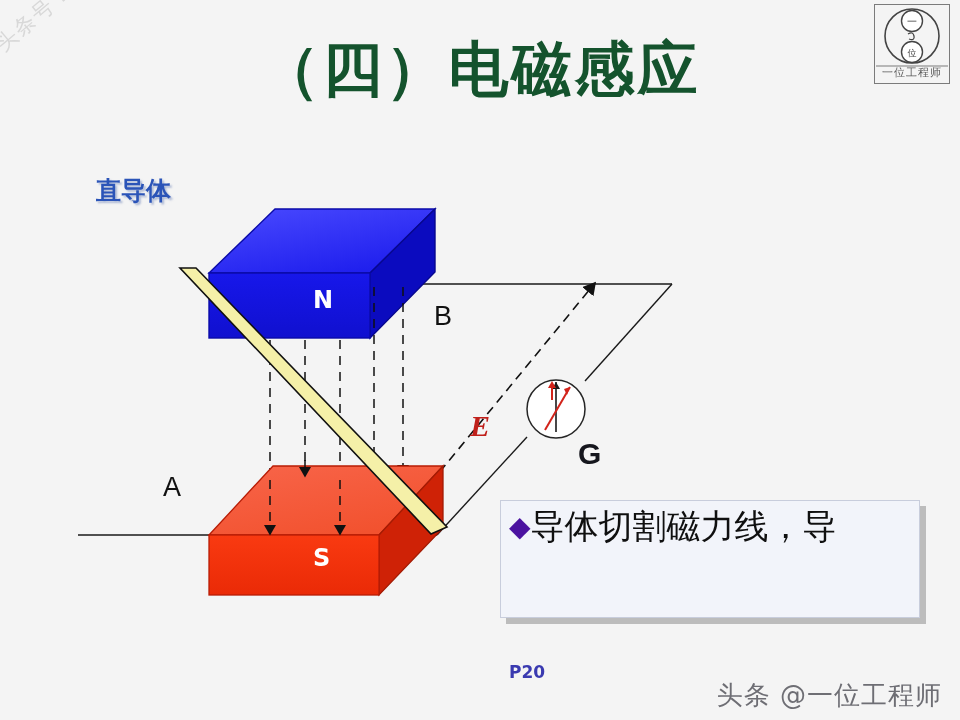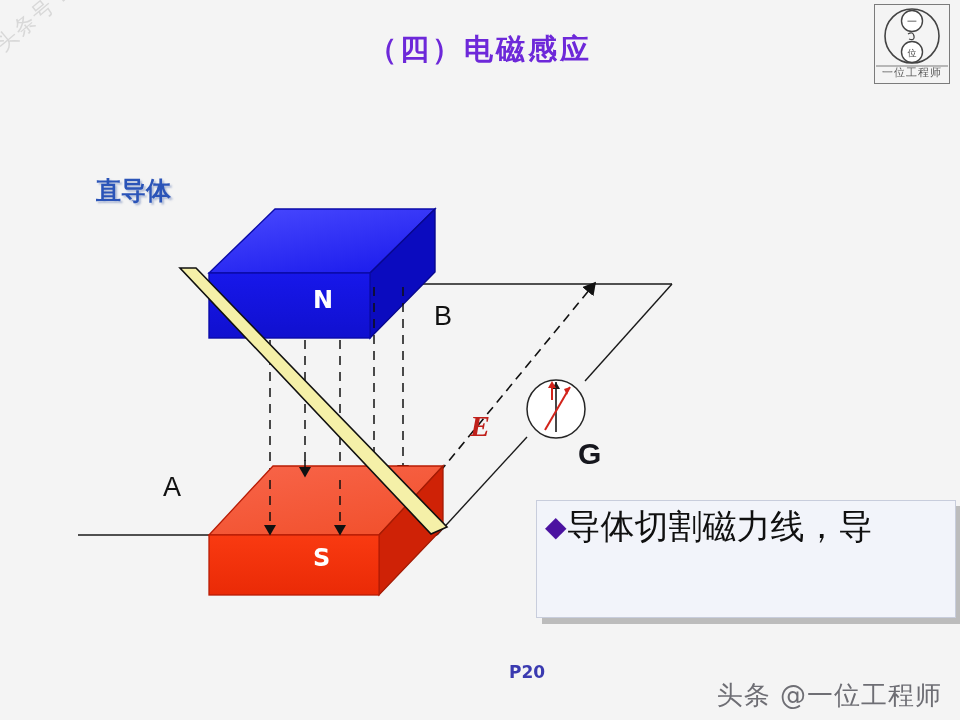--- a/index.html
+++ b/index.html
@@ -30,22 +30,22 @@
     font-family: "DejaVu Sans", sans-serif;
     user-select: none;
   }
   
   .title {
     position: absolute;
     left: 0;
     top: 30px;
     width: 960px;
     text-align: center;
-    color: #6d28d9;
-    font-size: 29px;
+    color: #14532d;
+    font-size: 60px;
     font-weight: bold;
     letter-spacing: 3px;
     font-family: "DejaVu Sans", sans-serif;
     text-shadow: 1px 1px 0 #f4f4f4;
   }
   
   .logo {
     position: absolute;
     right: 10px;
     top: 4px;
@@ -121,21 +121,21 @@
     left: 313px;
     top: 544px;
     font-size: 24px;
     font-weight: bold;
     color: #ffffff;
     font-family: "DejaVu Sans", sans-serif;
   }
   
   .textbox {
     position: absolute;
-    left: 536px;
+    left: 500px;
     top: 500px;
     width: 420px;
     height: 118px;
     background: #f2f4fa;
     border: 1px solid #c8cddc;
     box-shadow: 6px 6px 0 rgba(120,120,120,0.45);
     box-sizing: border-box;
     padding: 6px 8px 0 8px;
   }
   .textbox-line {

